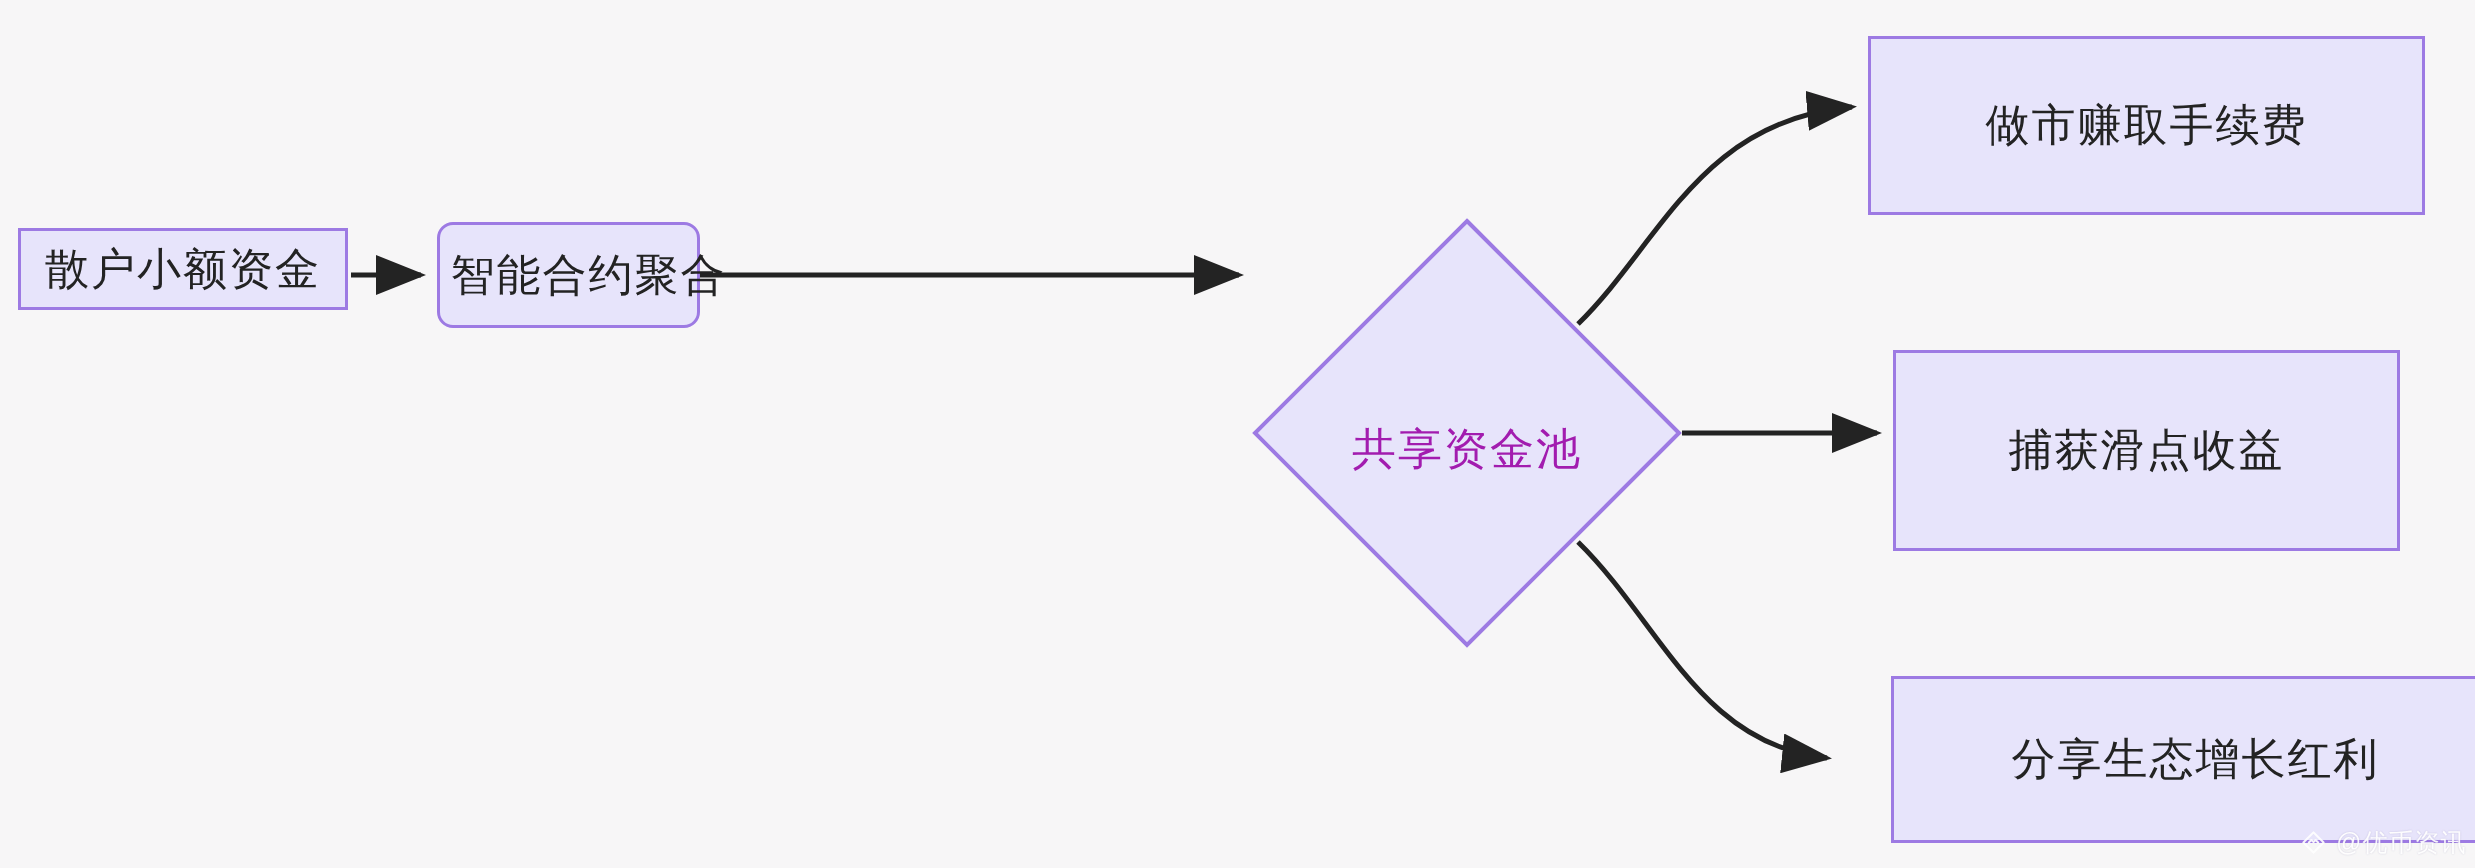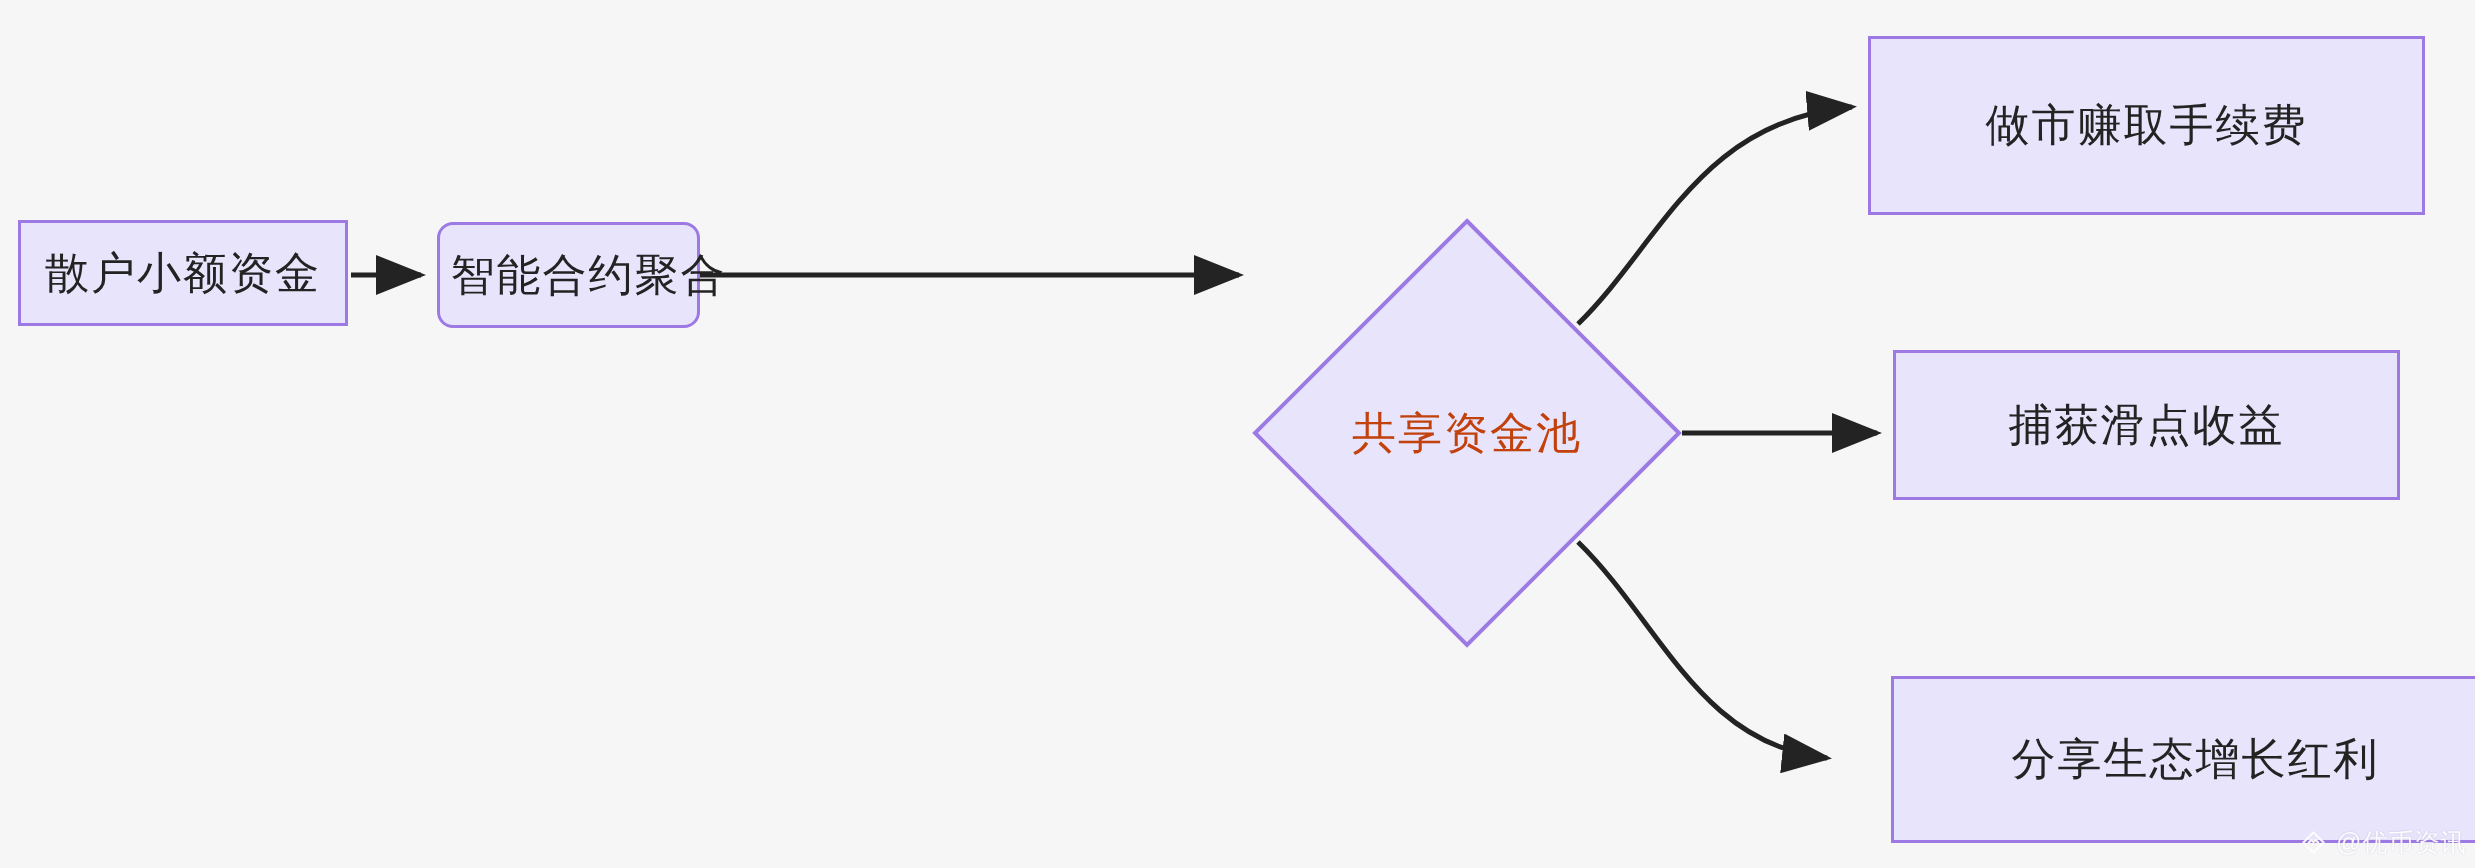--- a/index.html
+++ b/index.html
@@ -49,27 +49,27 @@
   .diamond-shape {
     position: absolute;
     left: 0;
     top: 0;
     width: 100%;
     height: 100%;
   }
   .diamond-label {
     position: absolute;
     left: 0;
-    top: 0;
+    top: 16px;
     width: 100%;
     height: 100%;
     display: flex;
     align-items: center;
     justify-content: center;
-    color: #c2410c;
+    color: #a21caf;
     font-size: 44px;
     letter-spacing: 2px;
     white-space: nowrap;
   }
   
   .watermark {
     position: absolute;
     display: flex;
     align-items: center;
     gap: 9px;
@@ -104,40 +104,40 @@
 
     <path d="M 700 275 L 1239 275" fill="none" stroke="#232323" stroke-width="5" marker-end="url(#arrowhead)"></path>
 
     <path d="M 1578 324 C 1660 244 1700 120 1852 107" fill="none" stroke="#232323" stroke-width="5" marker-end="url(#arrowhead)"></path>
 
     <path d="M 1682 433 L 1877 433" fill="none" stroke="#232323" stroke-width="5" marker-end="url(#arrowhead)"></path>
 
     <path d="M 1578 542 C 1660 622 1700 745 1827 758" fill="none" stroke="#232323" stroke-width="5" marker-end="url(#arrowhead)"></path>
   </svg>
 
-  <div class="node" style="left:18px; top:220px; width:330px; height:106px;">
+  <div class="node" style="left:18px; top:228px; width:330px; height:82px;">
     <span>散户小额资金</span>
   </div>
 
   <div class="node rounded" style="left:437px; top:222px; width:263px; height:106px;padding-left:40px;">
     <span>智能合约聚合</span>
   </div>
 
   <div class="diamond-wrap" style="left:1252px; top:218px; width:430px; height:430px;">
     <svg class="diamond-shape" viewBox="0 0 430 430" xmlns="http://www.w3.org/2000/svg">
       <polygon points="215,3 427,215 215,427 3,215" fill="#e7e4fb" stroke="#9d7ae3" stroke-width="4"></polygon>
     </svg>
     <div class="diamond-label">共享资金池</div>
   </div>
 
   <div class="node" style="left:1868px; top:15px; width:557px; height:179px;margin-top:21px;">
     <span>做市赚取手续费</span>
   </div>
 
-  <div class="node" style="left:1893px; top:350px; width:507px; height:150px;">
+  <div class="node" style="left:1893px; top:350px; width:507px; height:201px;">
     <span>捕获滑点收益</span>
   </div>
 
   <div class="node" style="left:1891px; top:676px; width:609px; height:167px;">
     <span>分享生态增长红利</span>
   </div>
 
   <div class="watermark" style="left:2300px; top:826px;">
     <svg class="wm-logo" width="27" height="27" viewBox="0 0 32 32" xmlns="http://www.w3.org/2000/svg">
       <g fill="none" stroke="#ffffff" stroke-width="2.4" stroke-linejoin="round" stroke-linecap="round">

